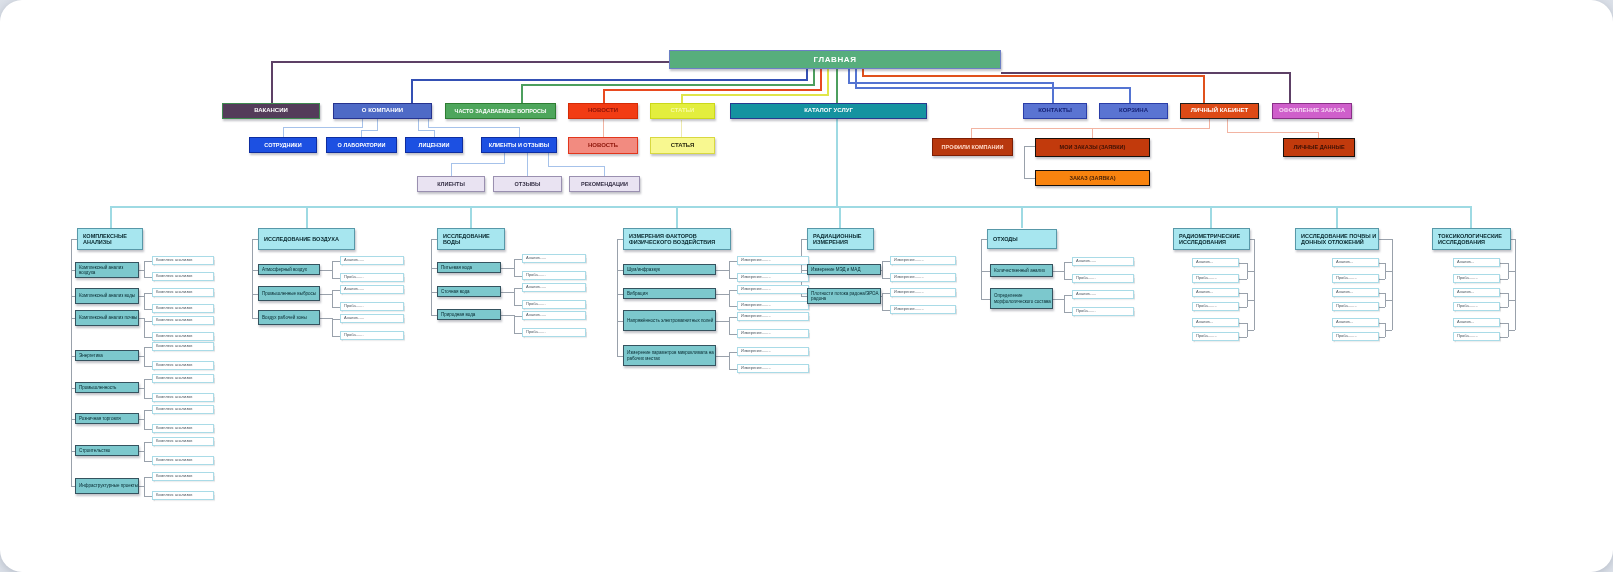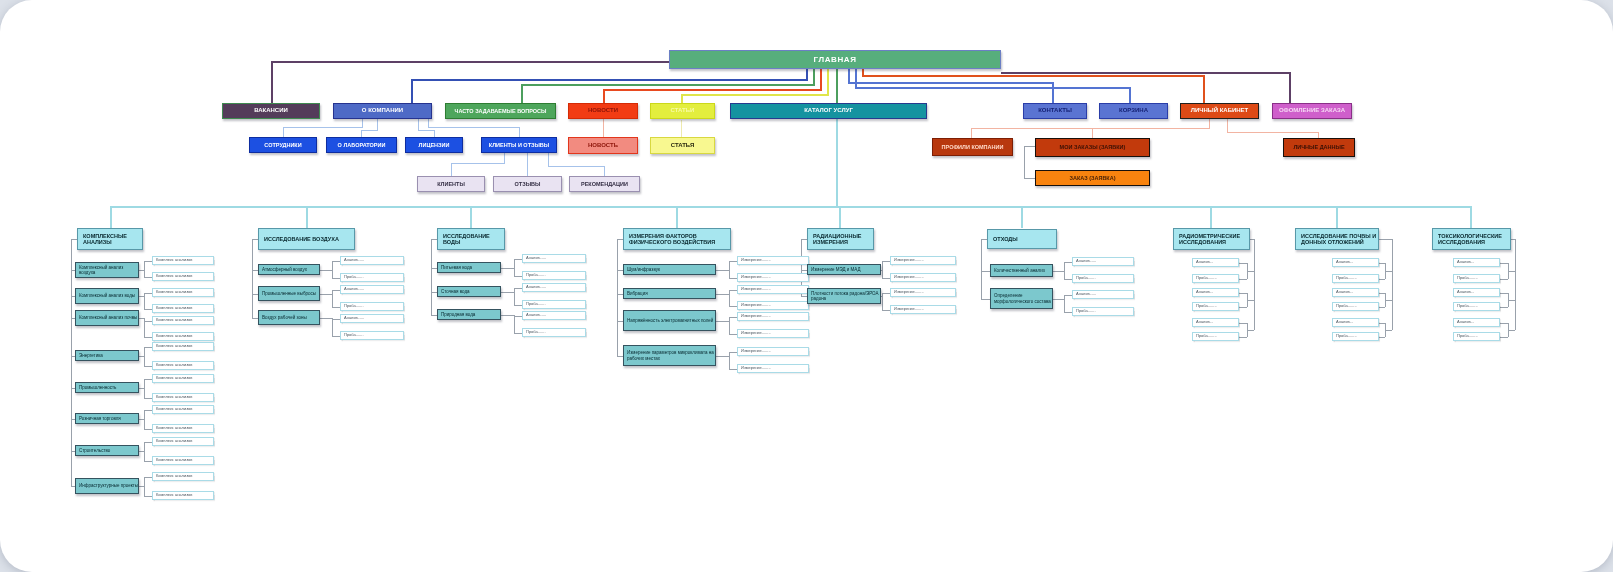--- a/index.html
+++ b/index.html
@@ -1,16 +1,16 @@
 <!DOCTYPE html>
 <html><head>
 <meta charset="utf-8">
 <style>
   html,body{margin:0;padding:0;background:#dce1e9;font-family:"Liberation Sans",sans-serif;}
-  #canvas{position:relative;width:1613px;height:572px;background:#ffffff;border-radius:32px;
+  #canvas{position:relative;width:1613px;height:572px;background:#ffffff;border-radius:22px;
           overflow:hidden;box-shadow:0 2px 10px rgba(90,100,120,.3);margin:0 auto;}
   .ln{position:absolute;z-index:1;}
   .box{position:absolute;z-index:2;box-sizing:border-box;border:1px solid #333;display:flex;
        align-items:center;justify-content:center;text-align:center;font-weight:700;line-height:1.18;
        box-shadow:1px 1.5px 2px rgba(50,50,70,.30);}
   .f8{font-size:8px;letter-spacing:.6px;}
   .f6{font-size:6px;}
   .f55{font-size:5.5px;}
   .b-root{background:#57ae7c;border-color:#6b7fc4;color:#ffffff;}
   .b-vac{background:#543c5a;border-color:#3f8a50;color:#ffffff;}

